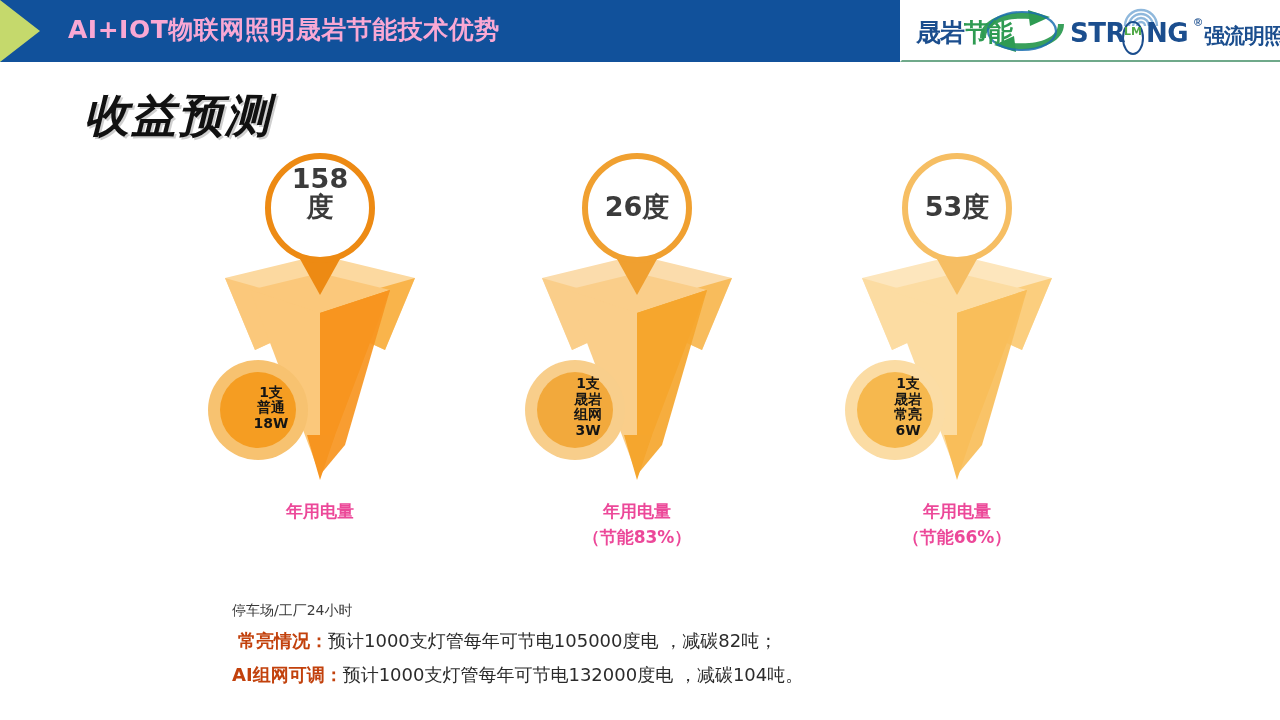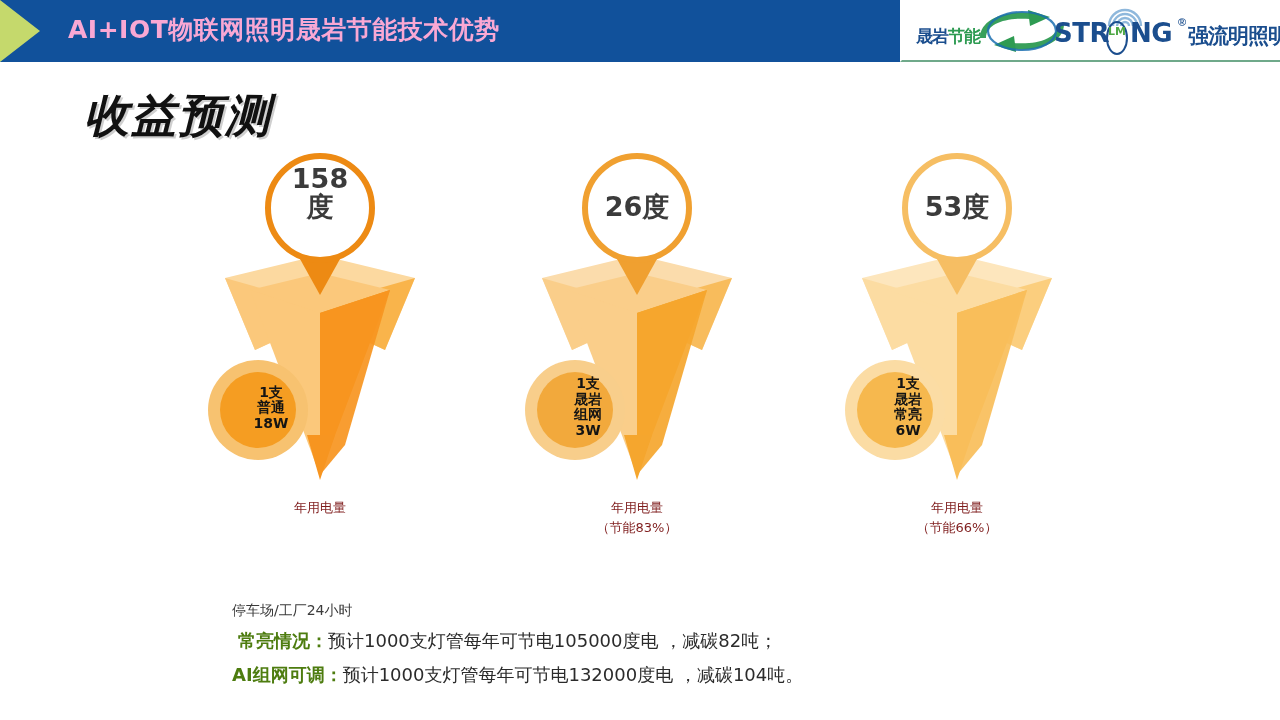--- a/index.html
+++ b/index.html
@@ -68,33 +68,32 @@
     position: absolute;
     left: 62px;
     top: 0px;
     width: 96px;
     height: 46px;
   }
   .logo-cn .cn-text {
     position: absolute;
     left: 4px;
     top: 8px;
-    font-size: 17px;
+    font-size: 25px;
     font-weight: bold;
     letter-spacing: -1px;
     white-space: nowrap;
     font-family: "DejaVu Sans", "Liberation Sans", sans-serif;
-    margin-top: 9px;
   }
   .logo-cn .cn-a { color: #1B4E8E; }
   .logo-cn .cn-b { color: #2E9B52; }
 
   .logo-strong {
     position: absolute;
-    left: 152px;
+    left: 168px;
     top: 10px;
     width: 205px;
     height: 44px;
   }
   .logo-strong .wifi {
     position: absolute;
     left: 52px;
     top: -2px;
     width: 38px;
     height: 20px;
@@ -208,23 +207,23 @@
     line-height: 1.12;
     font-family: "DejaVu Sans", "Liberation Sans", sans-serif;
     pointer-events: none;
   }
   .caption {
     position: absolute;
     width: 250px;
     left: 0;
     top: 353px;
     text-align: center;
-    font-size: 13px;
-    font-weight: normal;
-    color: #7f1d1d;
+    font-size: 17px;
+    font-weight: bold;
+    color: #ec4899;
     line-height: 1.55;
     font-family: "DejaVu Sans", "Liberation Sans", sans-serif;
   }
 
   
   .notes {
     position: absolute;
     left: 232px;
     top: 578px;
     width: 900px;
@@ -239,21 +238,21 @@
   .note-line {
     font-size: 18px;
     color: #2b2b2b;
     line-height: 1.0;
     margin-bottom: 16px;
     white-space: nowrap;
     font-family: "DejaVu Sans", "Liberation Sans", sans-serif;
   }
   .note-line .lead {
     font-weight: bold;
-    color: #4d7c0f;
+    color: #c2410c;
   }
   .note-row-1 { padding-left: 6px; }
   .note-row-2 { padding-left: 0px; }
 </style>
 </head>
 <body>
 
 <div class="header-bar">
   <svg class="header-chevron" viewBox="0 0 66 62">
     <polygon points="0,0 0,62 40,31" fill="#C5D96C"></polygon>

